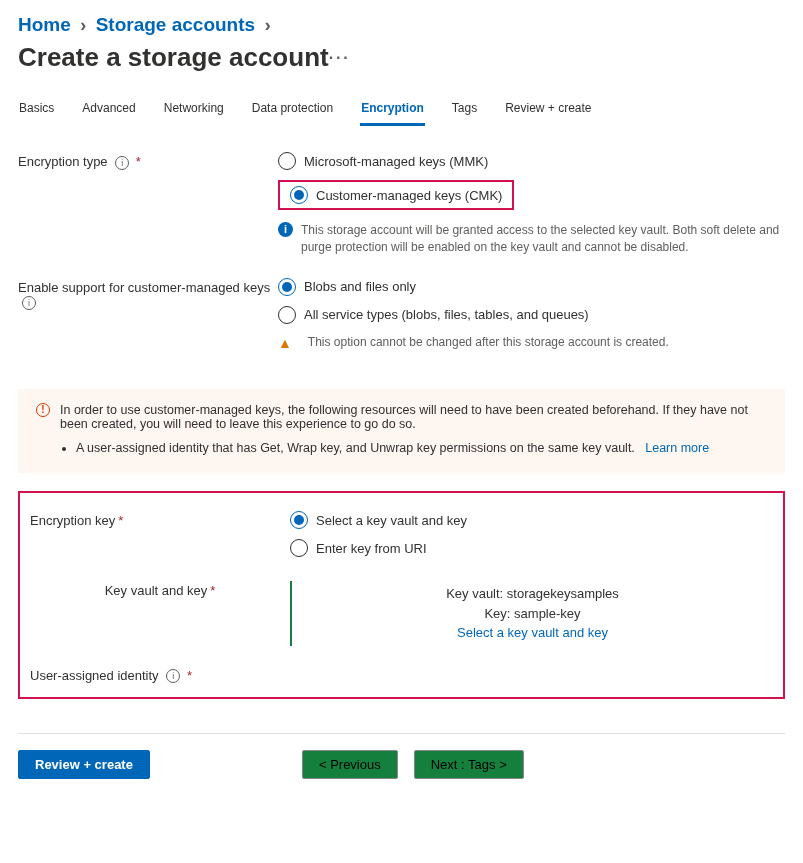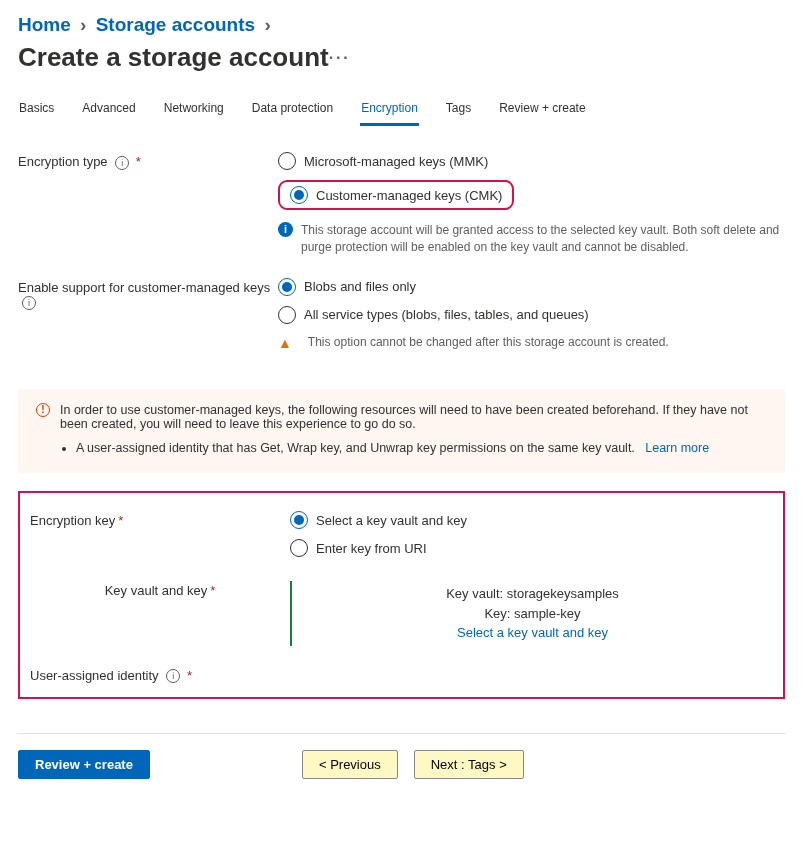--- a/index.html
+++ b/index.html
@@ -13,21 +13,21 @@
     width: 803px;
   }
   a { color: #0067b8; text-decoration: none; cursor: pointer; }
   .breadcrumb { font-size: 19px; color: #0067b8; margin-bottom: 6px; font-weight: bold; }
   .breadcrumb .sep { color: #605e5c; margin: 0 4px; }
   h1 { font-size: 26px; font-weight: 600; margin: 6px 0 28px 0; display: flex; align-items: center; }
   .ellipsis { font-size: 16px; color: #605e5c; letter-spacing: 2px; cursor: pointer; }
 
   .tabs { display: flex; gap: 26px; border-bottom: none; margin-bottom: 26px; }
   .tab { padding: 0 1px 8px 1px; font-size: 12px; color: #323130; cursor: pointer; }
-  .tab.active { color: #0067b8; border-bottom: 3px solid #0067b8; font-weight: 400; }
+  .tab.active { color: #0067b8; border-bottom: 3px solid #0067b8; font-weight: 700; }
 
   .row { display: flex; align-items: flex-start; margin-bottom: 4px; }
   .row .label-col { width: 260px; flex-shrink: 0; padding-top: 2px; font-size: 13px; }
   .row .field-col { flex: 1; }
 
   .req { color: #a4262c; margin-left: 3px; }
   .info-icon { display:inline-flex; width:14px; height:14px; border:1px solid #605e5c; border-radius:50%; font-size:9px; line-height:12px; justify-content:center; align-items:center; color:#605e5c; margin-left:4px; vertical-align:middle; cursor:help;}
   .info-solid { display:inline-flex; width:15px; height:15px; background:#0067b8; color:#fff; border-radius:50%; font-size:11px; line-height:15px; justify-content:center; align-items:center; font-weight:bold; flex-shrink:0;}
   .warn-icon-inline { color:#db7500; font-size:14px; margin-right:8px; flex-shrink:0;}
   .warn-icon-orange { display:inline-flex; width:14px; height:14px; border:1.5px solid #d83b01; border-radius:50%; font-size:10px; line-height:12px; justify-content:center; align-items:center; color:#d83b01; font-weight:bold; flex-shrink:0;}
@@ -45,21 +45,21 @@
   .callout { background:#fdf6f1; padding:14px 18px; margin:18px 0; font-size:12.5px; color:#323130; border-radius:2px;}
   .callout .top { display:flex; gap:10px; align-items:flex-start;}
   .callout ul { margin: 10px 0 0 40px; padding:0;}
   .callout li { margin-bottom:4px;}
 
   .selected-box { border-left: 2px solid #15803d; padding: 3px 4px; font-size:13px; line-height:1.5;}
   .link-blue { color:#0067b8; cursor:pointer;}
 
   .section-red { border: 2.5px solid #d1124e; padding: 18px 10px 10px 10px; margin-top: 18px;}
   .footer-bar { border-top:1px solid #e1dfdd; padding-top:16px; margin-top: 34px; display:flex; gap:16px;}
-  .btn { padding: 6px 16px; font-size:13px; cursor:pointer; border:1px solid #8a8886; background:#fef9c3; border-radius:2px;}
+  .btn { padding: 6px 16px; font-size:13px; cursor:pointer; border:1px solid #8a8886; background:#15803d; border-radius:2px;}
   .btn.primary { background:#0067b8; color:#fff; border-color:#0067b8; font-weight:600;}
 </style>
 </head>
 <body>
 
 <div class="breadcrumb">
   <a>Home</a>
   <span class="sep">›</span>
   <a>Storage accounts</a>
   <span class="sep">›</span>
@@ -84,21 +84,21 @@
   <div class="label-col">
     <span>Encryption type</span>
     <span class="info-icon">i</span>
     <span class="req">*</span>
   </div>
   <div class="field-col">
     <div class="radio-line">
       <span class="radio-outer"></span>
       <span>Microsoft-managed keys (MMK)</span>
     </div>
-    <div class="hl-red" style="margin-bottom:6px;border-radius:9px;">
+    <div class="hl-red" style="margin-bottom:6px;">
       <span class="radio-line" style="margin:0;">
         <span class="radio-outer sel">
             <span class="radio-inner"></span>
           </span>
         <span>Customer-managed keys (CMK)</span>
       </span>
     </div>
     <div class="note-line small">
       <span class="info-solid">i</span>
       <span>This storage account will be granted access to the selected key vault. Both soft delete and purge protection will be enabled on the key vault and cannot be disabled.</span>

